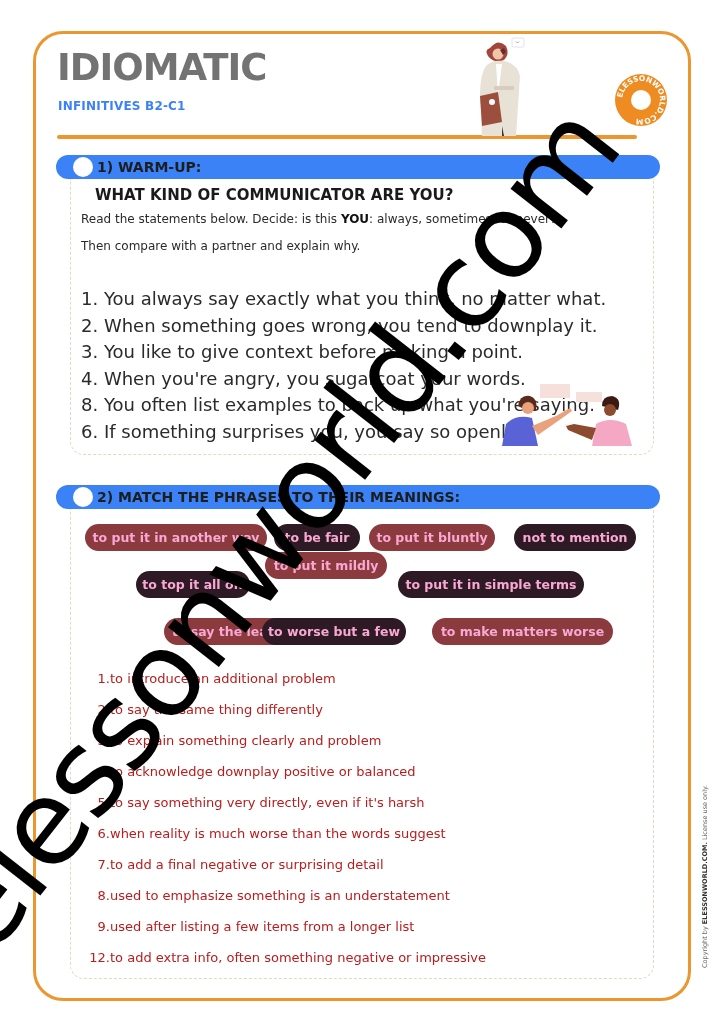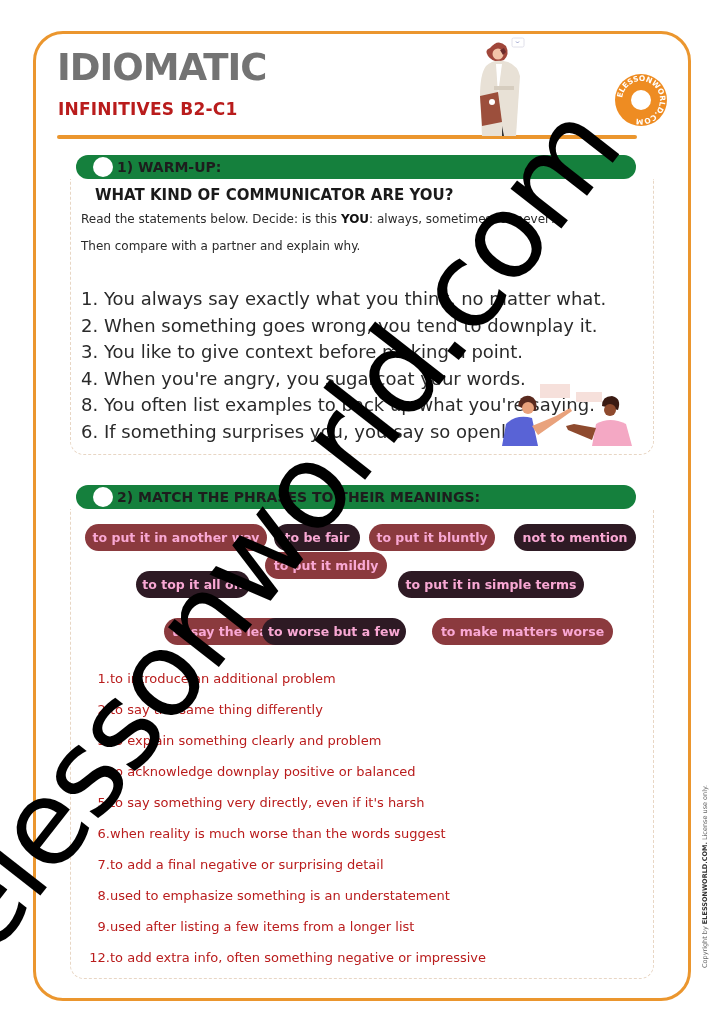--- a/index.html
+++ b/index.html
@@ -12,33 +12,33 @@
   }
 
   .title {
     position: absolute; left: 57px; top: 44px;
     font-family: "DejaVu Sans", sans-serif; font-weight: bold;
     font-size: 37px; letter-spacing: -1px; color: #737373; line-height: 48px;
   }
   .subtitle {
     position: absolute; left: 58px; top: 99px;
     font-family: "DejaVu Sans", sans-serif; font-weight: bold;
-    font-size: 17px; color: #b91c1c; letter-spacing: 0.2px;
+    font-size: 12px; color: #3b82f6; letter-spacing: 0.2px;
   }
   .header-rule {
     position: absolute; left: 57px; top: 135px; width: 580px; height: 4px;
     background: #EB962E; border-radius: 2px;
   }
 
   .woman { position: absolute; left: 468px; top: 36px; width: 80px; height: 100px; }
   .logo { position: absolute; left: 614px; top: 73px; width: 54px; height: 54px; }
 
   .section-bar {
-    position: absolute; left: 76px; height: 24px; width: 560px;
-    background: #15803d; border-radius: 12px;
+    position: absolute; left: 56px; height: 24px; width: 604px;
+    background: #3b82f6; border-radius: 12px;
   }
   .section-bar .dot {
     position: absolute; left: 17px; top: 2px; width: 20px; height: 20px;
     background: #fff; border-radius: 50%;
   }
   .section-bar .label {
     position: absolute; left: 41px; top: 2px;
     font-weight: bold; font-size: 14px; color: #1d1d1d; line-height: 20px;
   }
 

